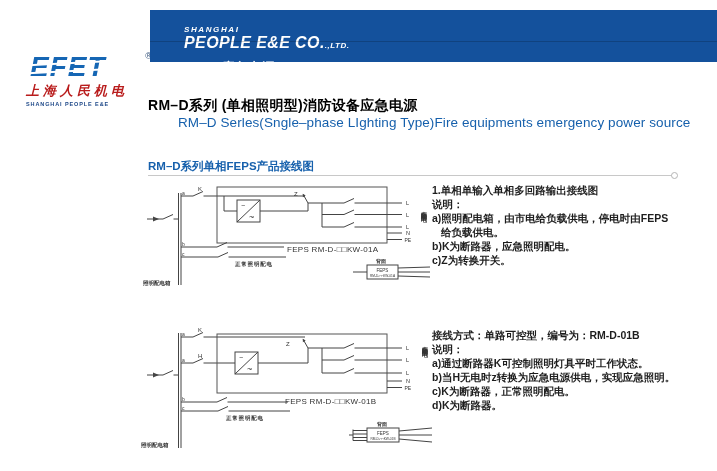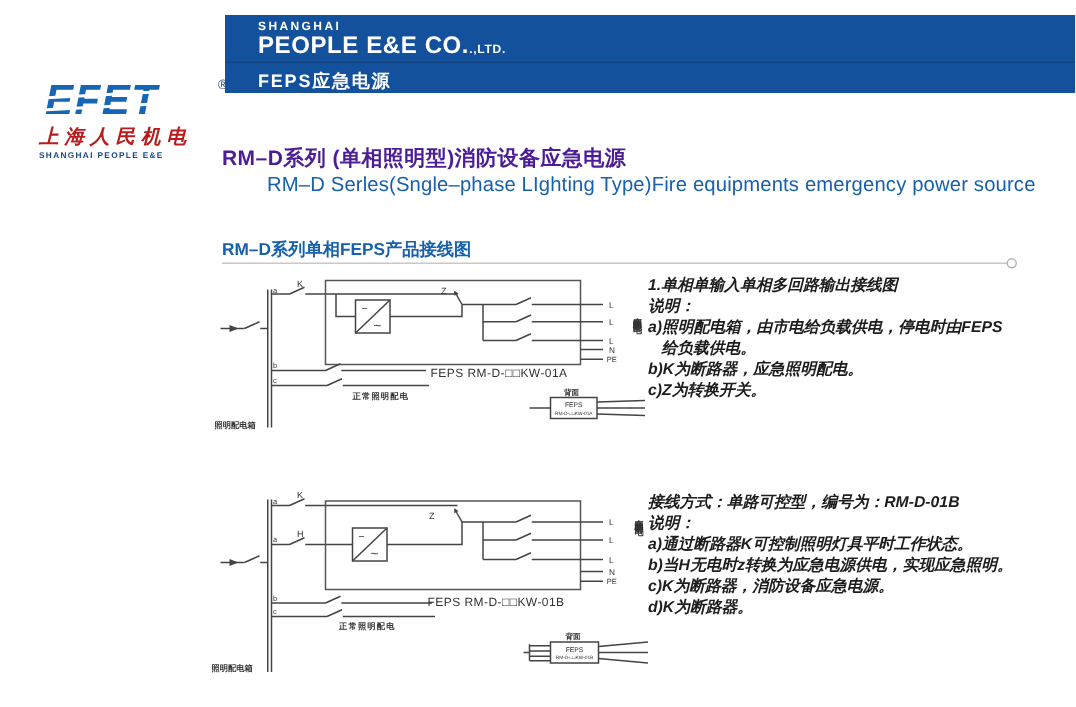--- a/index.html
+++ b/index.html
@@ -13,42 +13,42 @@
         color:#33517a;font-style:normal;letter-spacing:0;}
   .stripe{position:absolute;background:#ffffff;height:2px;width:88px;left:2px;}
   .st1{top:9px;transform:rotate(-3deg);}
   .st2{top:17px;transform:rotate(-3deg);}
   .callig{font:italic bold 13px "DejaVu Serif",serif;color:#b91c1c;letter-spacing:4px;
         margin-top:1px;white-space:nowrap;}
   .logosub{font:bold 5.5px "Liberation Sans",sans-serif;color:#1b4687;letter-spacing:0.9px;
         margin-top:1px;white-space:nowrap;}
   
   .band{position:absolute;left:150px;top:10px;width:567px;height:52px;background:#14519c;
-        color:#fff;padding:0;box-sizing:border-box;}
+        color:#fff;padding:12px;box-sizing:border-box;font-style:italic;}
   .band .inner{padding:3px 0 0 22px;}
   .band .l1{font-size:8px;letter-spacing:1.6px;font-weight:bold;line-height:9px;}
   .band .l2{font-size:16px;font-weight:900;letter-spacing:0.4px;line-height:17px;white-space:nowrap;}
   .band .l2 .suffix{font-size:8px;font-weight:bold;letter-spacing:0.5px;}
   .band .divider{position:absolute;left:0;top:31px;width:100%;height:1px;background:rgba(0,0,0,0.18);}
   .band .l3{font-size:12px;font-weight:bold;letter-spacing:1.2px;margin-top:7px;line-height:13px;}
   
-  .title-cn{position:absolute;left:148px;top:97px;font-size:14px;font-weight:bold;color:#4c1d95;letter-spacing:0.3px;}
+  .title-cn{position:absolute;left:148px;top:97px;font-size:14px;font-weight:bold;color:#000000;letter-spacing:0.3px;}
   .title-en{position:absolute;left:148px;top:115px;font-size:13.5px;color:#1660ac;letter-spacing:0.1px;margin-left:30px;}
   .sec-head{position:absolute;left:148px;top:159px;font-size:11.5px;font-weight:bold;color:#1660ac;}
   .sec-rule{position:absolute;left:148px;top:175px;width:527px;height:1px;background:#c8c8c8;}
   .sec-dot{position:absolute;left:671px;top:172px;width:7px;height:7px;border:1px solid #b5b5b5;
         border-radius:50%;background:#fff;box-sizing:border-box;}
   
   .diag{position:absolute;left:140px;}
   svg text{font-family:"Liberation Sans",sans-serif;fill:#333;}
   .vlabel{position:absolute;writing-mode:vertical-rl;text-orientation:upright;
         font-size:6px;font-weight:bold;color:#333;letter-spacing:1px;line-height:7px;}
   
   .notes{position:absolute;left:432px;width:284px;color:#1d1d1d;font-weight:bold;
-        font-size:10.5px;line-height:14px;font-style:italic;}
+        font-size:10.5px;line-height:14px;}
   .notes .indent{padding-left:9px;}
 </style>
 </head>
 <body>
 
 <div class="page">
 
   <div class="logo">
     <div class="efet">
       <span>EFET</span><span class="reg">®</span>
@@ -218,17 +218,17 @@
     <div class="indent">给负载供电。</div>
     <div>b)K为断路器，应急照明配电。</div>
     <div>c)Z为转换开关。</div>
   </div>
 
   <div class="notes" style="top:328px">
     <div>接线方式：单路可控型，编号为：RM-D-01B</div>
     <div>说明：</div>
     <div>a)通过断路器K可控制照明灯具平时工作状态。</div>
     <div>b)当H无电时z转换为应急电源供电，实现应急照明。</div>
-    <div>c)K为断路器，消防设备应急电源。</div>
+    <div>c)K为断路器，正常照明配电。</div>
     <div>d)K为断路器。</div>
   </div>
 
 </div>
 
 </body></html>

